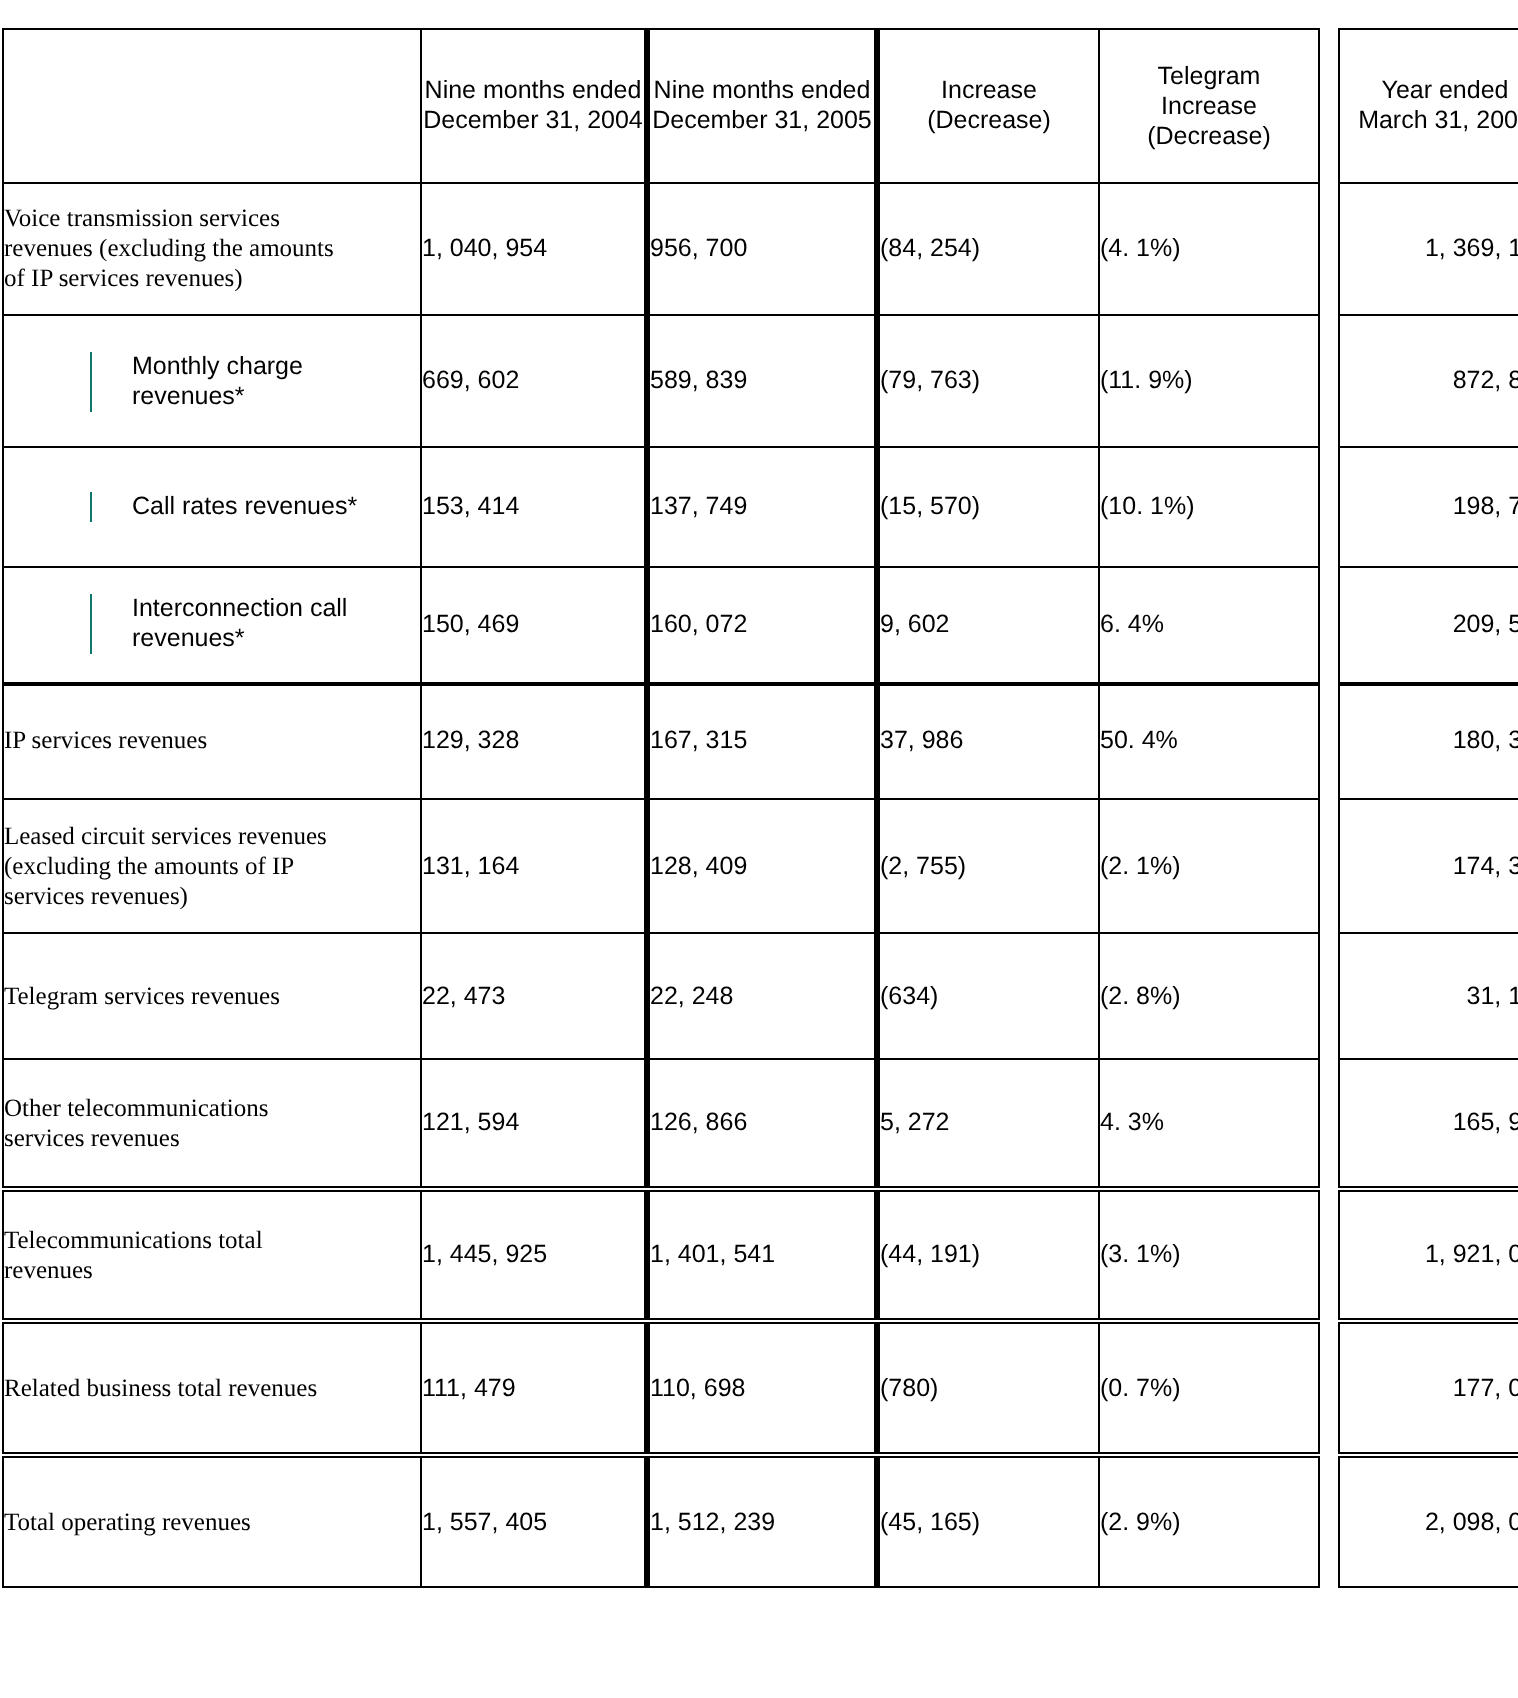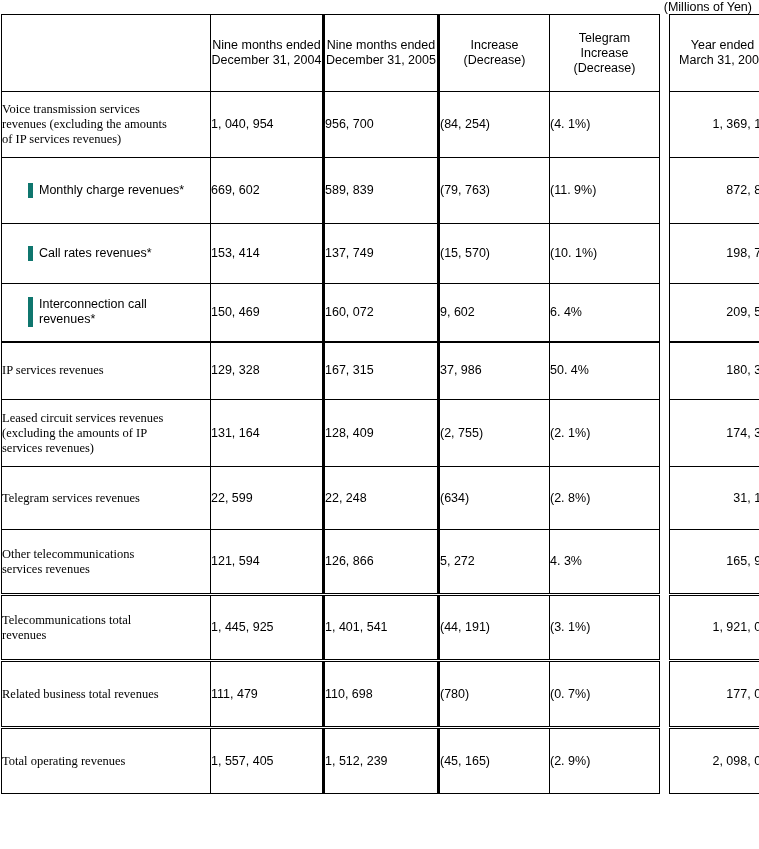--- a/index.html
+++ b/index.html
@@ -86,26 +86,26 @@
     text-align: left;
     white-space: pre-line;
     font-family: Liberation Serif, serif;
   }
   
   .lbl-sub-outer {
     padding: 0;
     position: relative;
   }
   .lbl-sub-inner {
-    margin-left: 26px;
-    border-left: 5px solid #0f766e;
+    margin-left: 43px;
+    border-left: 1px solid #0f766e;
     height: 100%;
     display: flex;
     align-items: center;
-    padding-left: 6px;
+    padding-left: 20px;
     box-sizing: border-box;
     white-space: pre-line;
   }
   .sub-host { height: 100%; }
 
   
   .num {
     padding: 0 14px 0 4px;
     white-space: nowrap;
   }
@@ -120,21 +120,20 @@
   .rule-dbl-top   { border-top: 3px double #000000 !important; }
 
   
   .lbl-indent { padding-left: 26px; }
 </style>
 </head>
 <body>
 
 <div id="page">
 
-  <div class="units-caption">(Millions of Yen)</div>
 
   <table class="fin">
     <colgroup>
       <col class="c-label">
         <col class="c-y2004">
         <col class="c-y2005">
       <col class="c-inc">
         <col class="c-pct">
         <col class="c-gap">
         <col class="c-year">
@@ -229,21 +228,21 @@
         <td class="num">131, 164</td>
         <td class="num thick-l thick-r">128, 409</td>
         <td class="num">(2, 755)</td>
         <td class="num">(2. 1%)</td>
         <td class="gap"></td>
         <td class="num-year">174, 392</td>
       </tr>
 
       <tr style="height:63px">
         <td class="lbl">Telegram services revenues</td>
-        <td class="num">22, 599</td>
+        <td class="num">22, 473</td>
         <td class="num thick-l thick-r">22, 248</td>
         <td class="num">(634)</td>
         <td class="num">(2. 8%)</td>
         <td class="gap"></td>
         <td class="num-year">31, 180</td>
       </tr>
 
       <tr style="height:65px">
         <td class="lbl">Other telecommunications
 services revenues</td>

